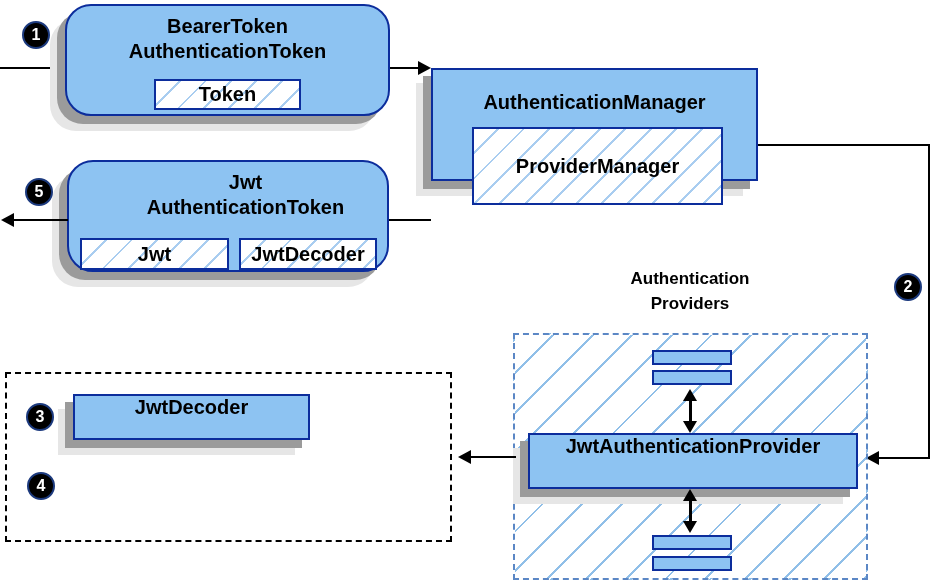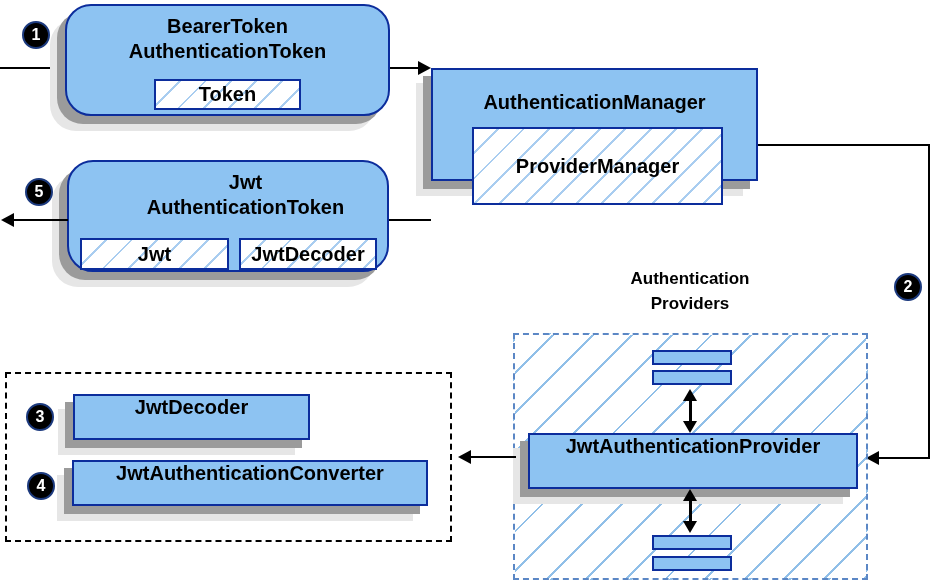--- a/index.html
+++ b/index.html
@@ -180,20 +180,17 @@
 
   <div class="converters-dashed" style="left:5px;top:372px;width:447px;height:170px;"></div>
 
   <div class="node center-label" style="left:73px;top:394px;width:237px;height:46px;">
     <span>JwtDecoder</span>
   </div>
   <div class="badge" style="left:26px;top:403px;">
     <span>3</span>
   </div>
 
-  <div class="node center-label" style="left:72px;top:460px;width:356px;height:46px;">
-    <span>JwtAuthenticationConverter</span>
-  </div>
   <div class="badge" style="left:27px;top:472px;">
     <span>4</span>
   </div>
 
 </div>
 
 </body></html>

